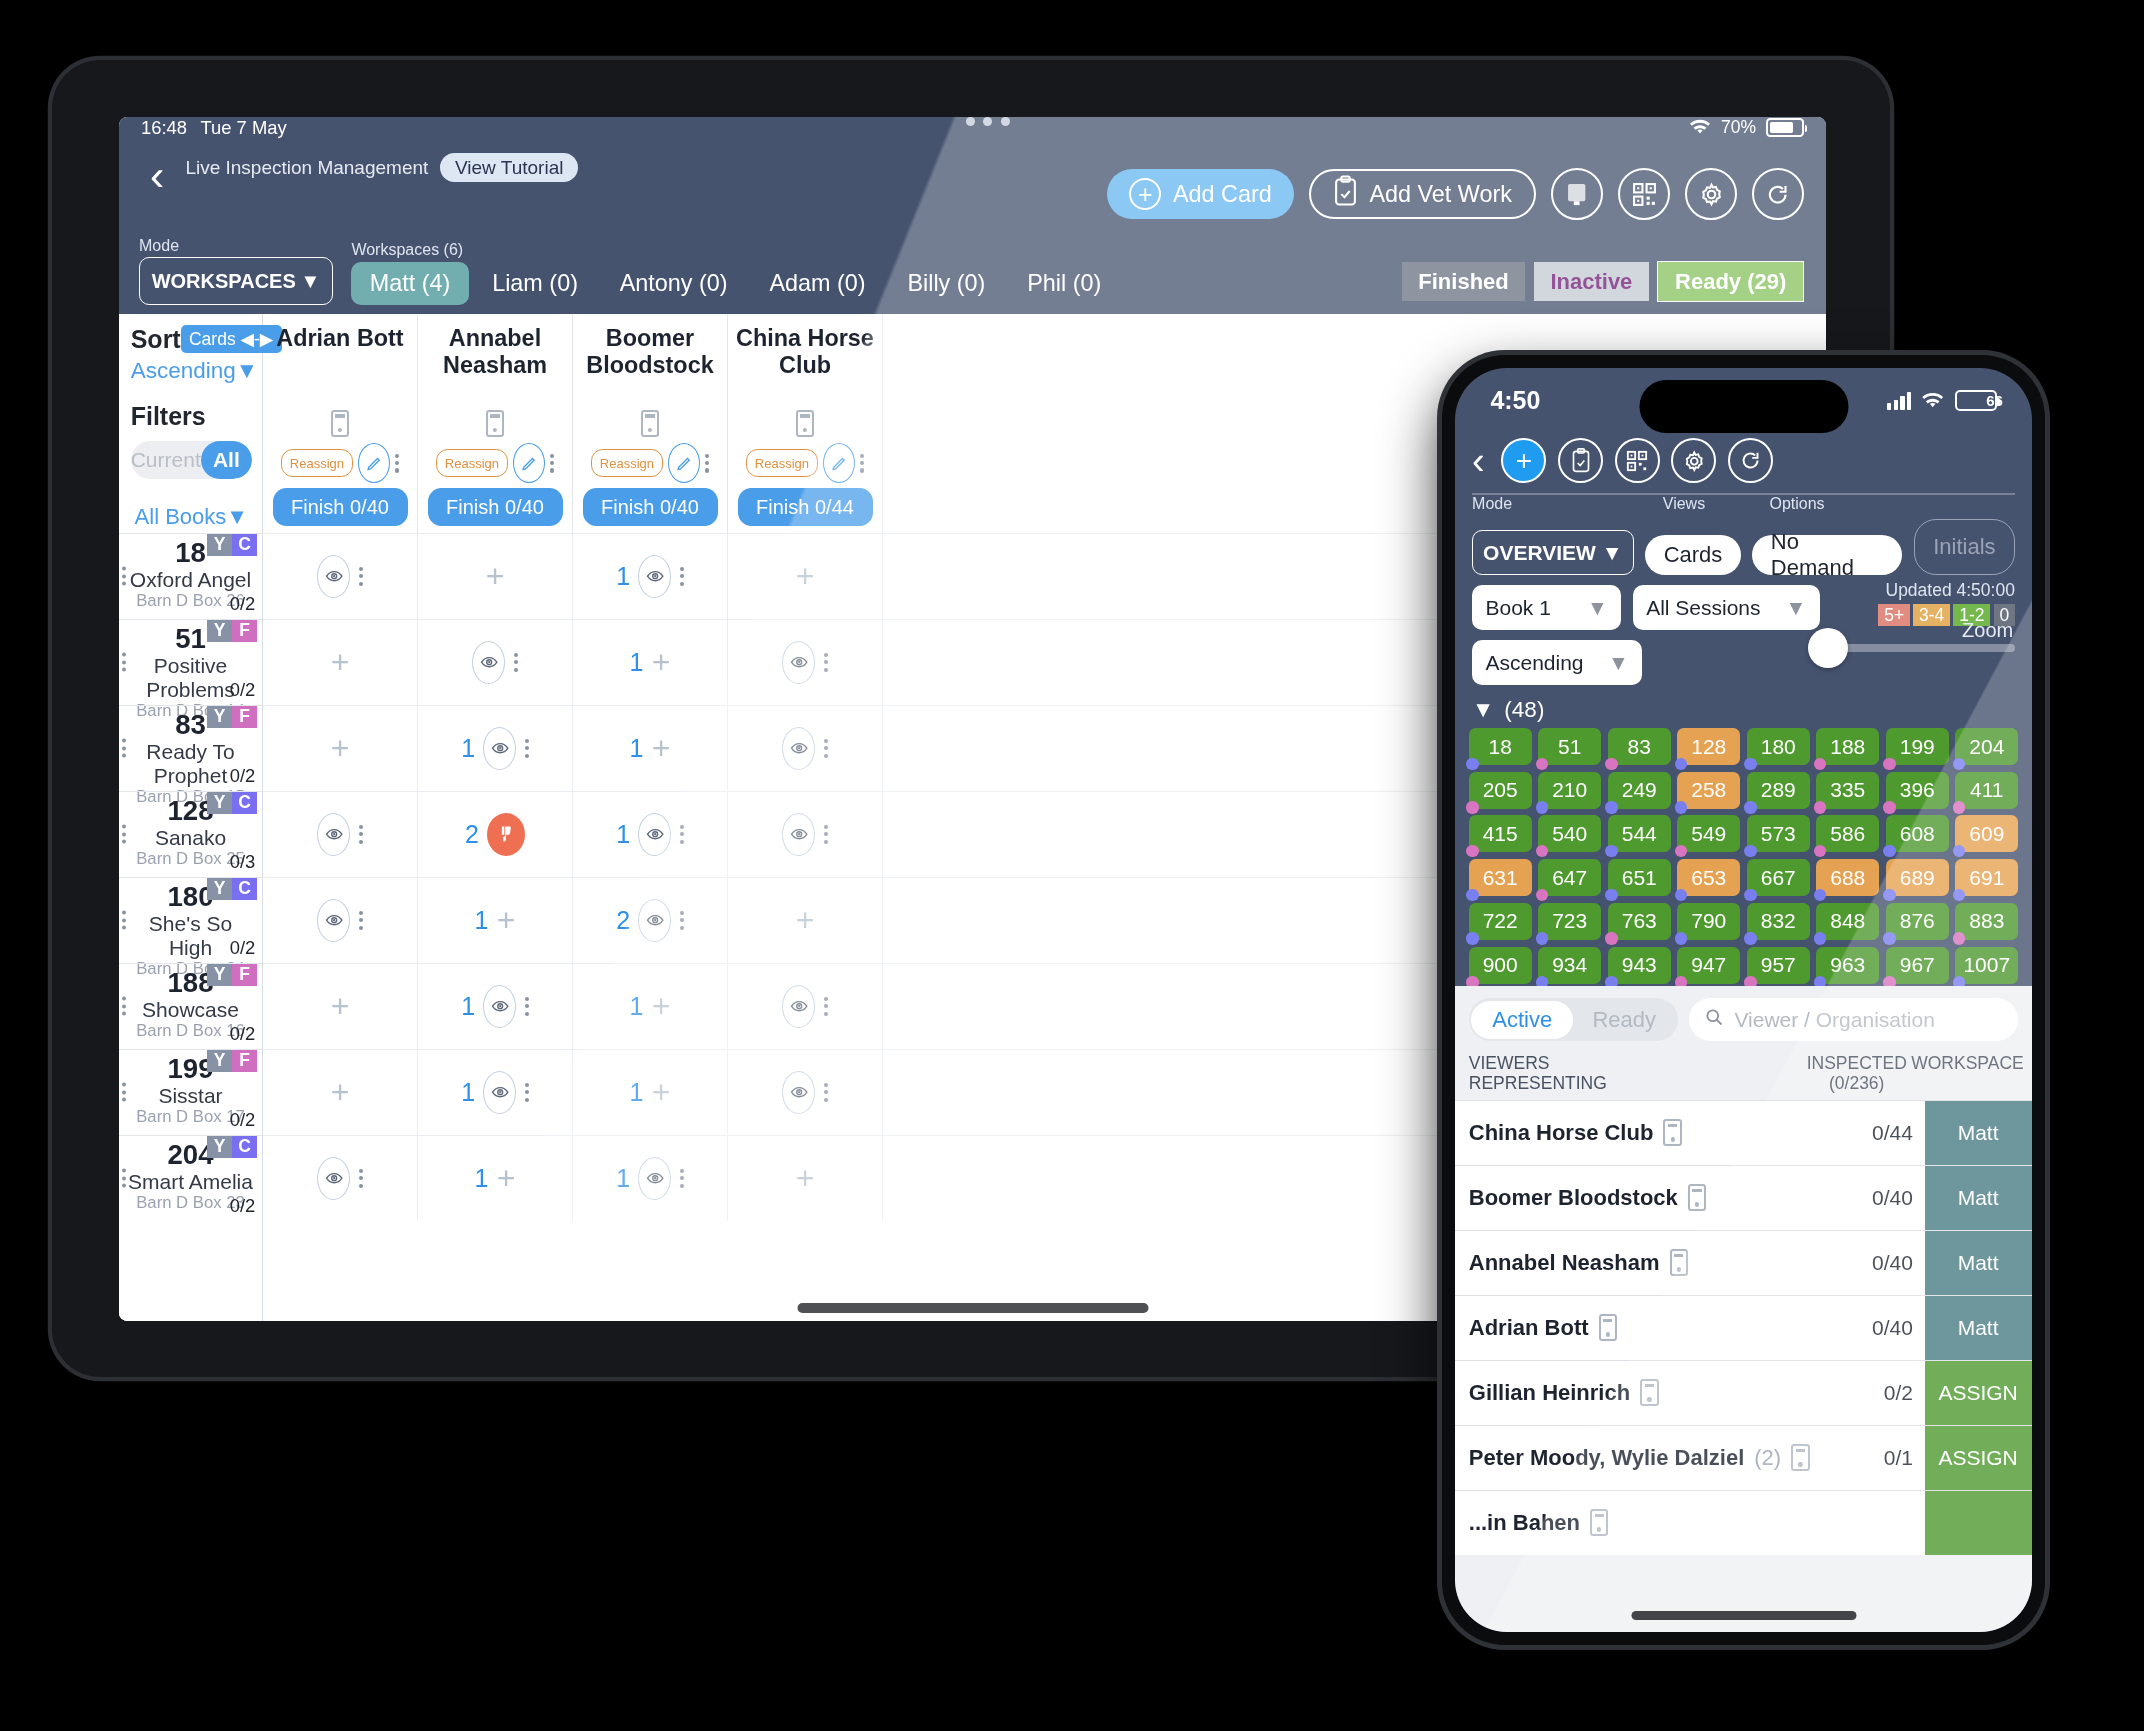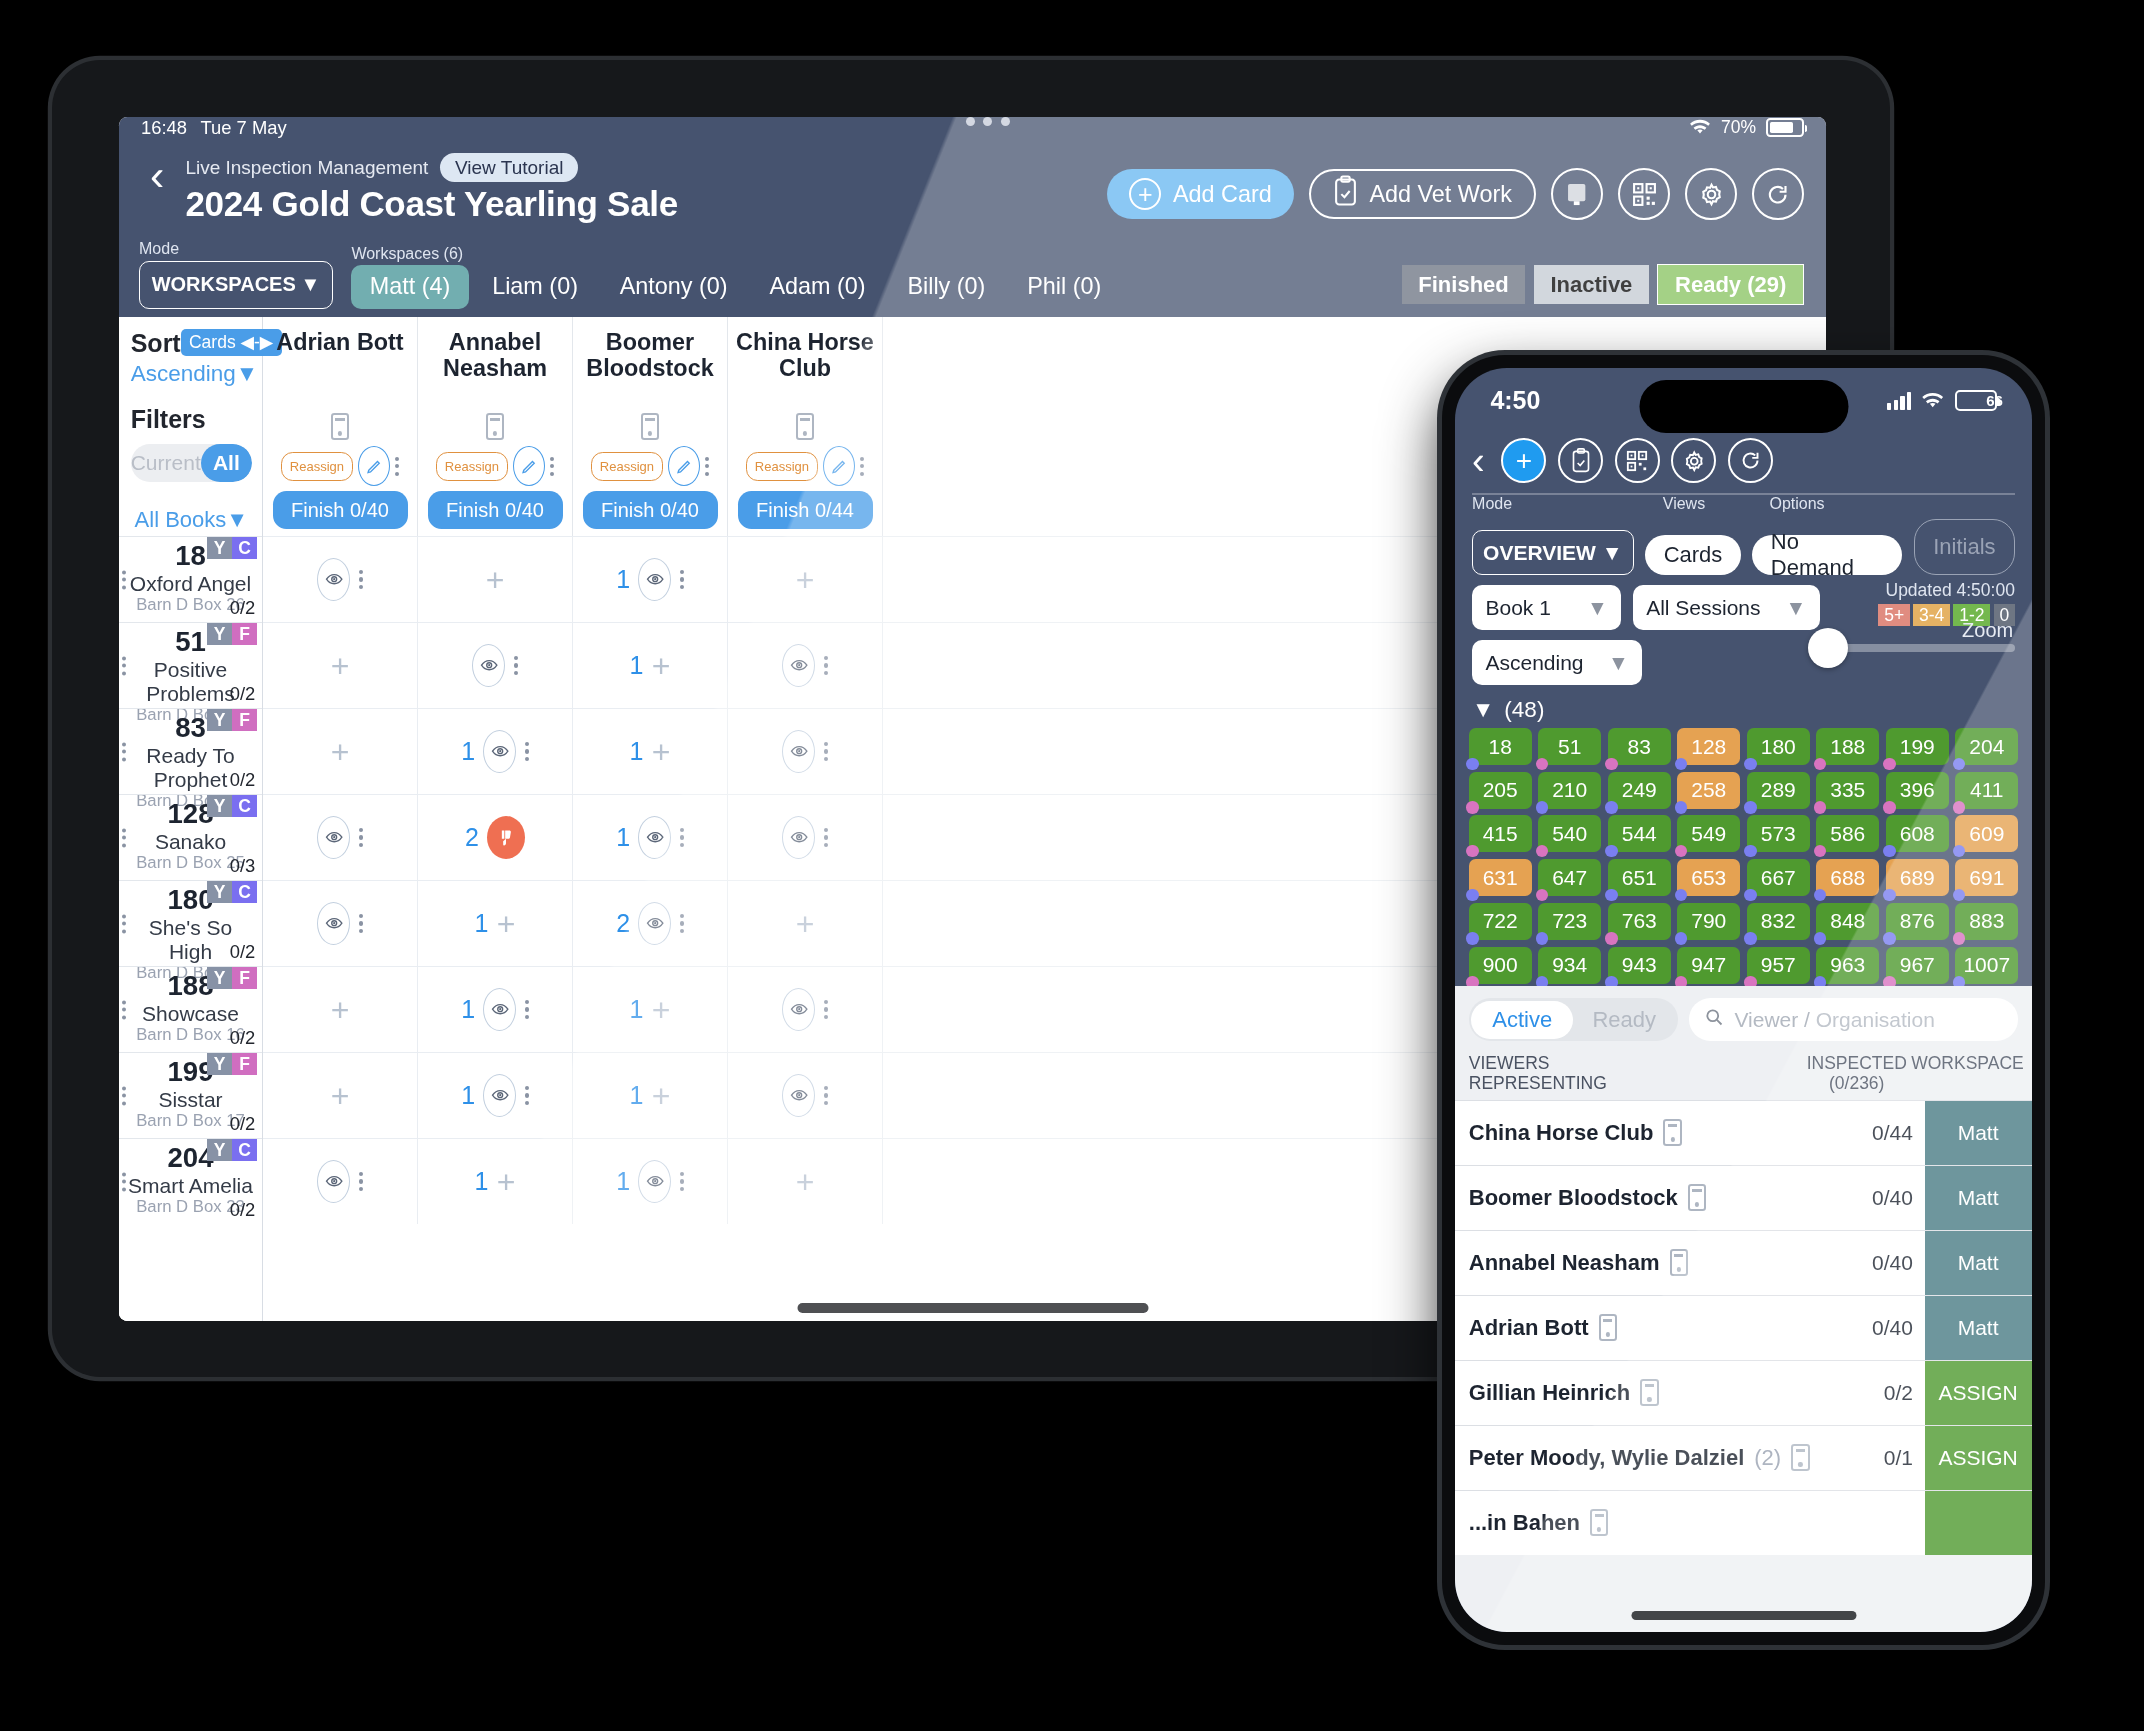--- a/index.html
+++ b/index.html
@@ -68,21 +68,21 @@
   .mode-select{
     border:1.7px solid #fff; border-radius:10px; height:48px; width:194px;
     display:flex;align-items:center;justify-content:space-between;padding:0 11.7px;font-size:20px;font-weight:700;cursor:pointer;
   }
   .ws-tabs{display:flex;align-items:center;gap:5px;}
   .ws-tab{font-size:23.4px;padding:8.3px 18.4px;border-radius:10px;cursor:pointer;color:#fff;}
   .ws-tab.active{background:#72aeb0;}
   .status-btns{margin-left:auto;display:flex;gap:8.3px;align-items:center;padding-bottom:3.3px;font-weight:bold;}
   .st-btn{font-size:22px;padding:6.7px 16.7px;cursor:pointer;}
   .st-finished{background:#6a7280;color:#fff;}
-  .st-inactive{background:#c3c9d2;color:#000000;}
+  .st-inactive{background:#c3c9d2;color:#701a75;}
   .st-ready{background:#86c25e;color:#fff;border:1.7px solid #fff;}
 
   
   .t-body{display:flex;height:calc(100% - 33px - 94px - 68px);background:#fff;}
   .t-side{width:144px;border-right:1.3px solid #d8dde4;flex:none;background:#fff;position:relative;}
   .side-head{padding:11.7px 10px 0 11.7px;}
   .side-row1{display:flex;align-items:flex-start;justify-content:space-between;}
   .s-sort{font-size:25px;font-weight:700;color:#22262e;}
   .cards-btn{background:#4a9de8;color:#fff;border-radius:5px;font-size:17.5px;padding:3.3px 8.3px;cursor:pointer;white-space:nowrap;}
   .s-asc{display:flex;align-items:center;justify-content:space-between;color:#4a9de8;font-size:22.5px;margin-top:3.3px;cursor:pointer;}
@@ -248,21 +248,20 @@
         </span>
       </div>
 
       <div class="t-header">
         <div class="t-back">‹</div>
         <div class="t-titles">
           <div class="t-sub-row">
             <span class="t-sub">Live Inspection Management</span>
             <span class="t-tutorial">View Tutorial</span>
           </div>
-          <div class="t-title">2024 Gold Coast Yearling Sale</div>
         </div>
         <div class="t-actions">
           <div class="btn-pill filled">
             <span class="plus-circ">+</span>
             <span>Add Card</span>
           </div>
           <div class="btn-pill outline">
             <span>
               <svg width="25" height="32" viewBox="0 0 24 30">
                   <rect x="3" y="4" width="18" height="24" rx="3" fill="none" stroke="#fff" stroke-width="2"></rect>

